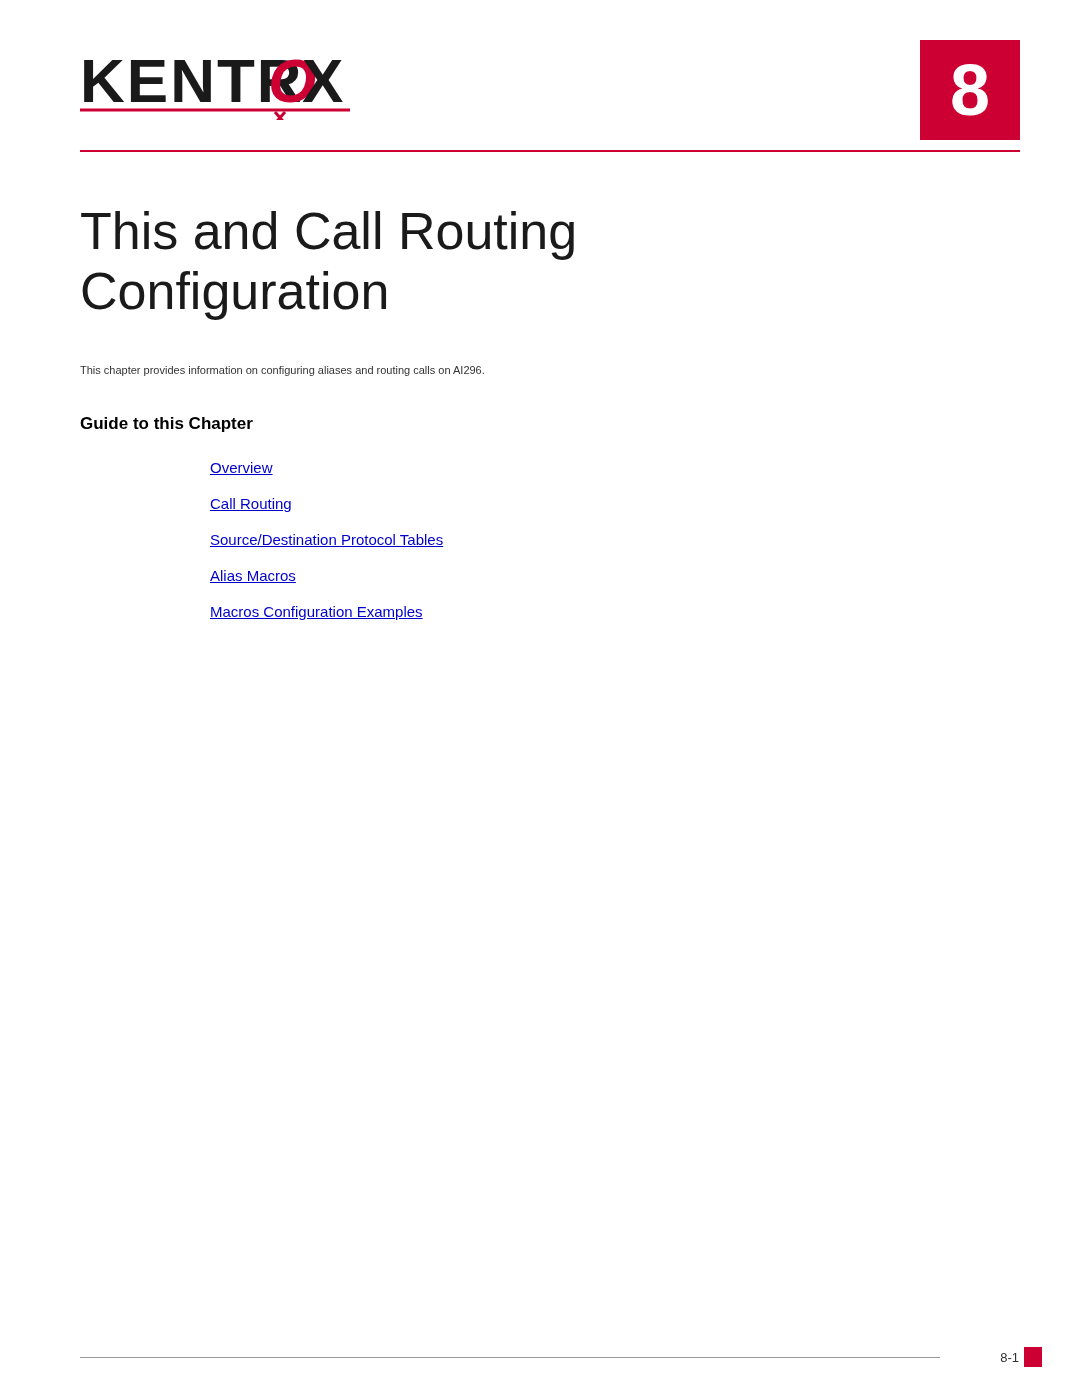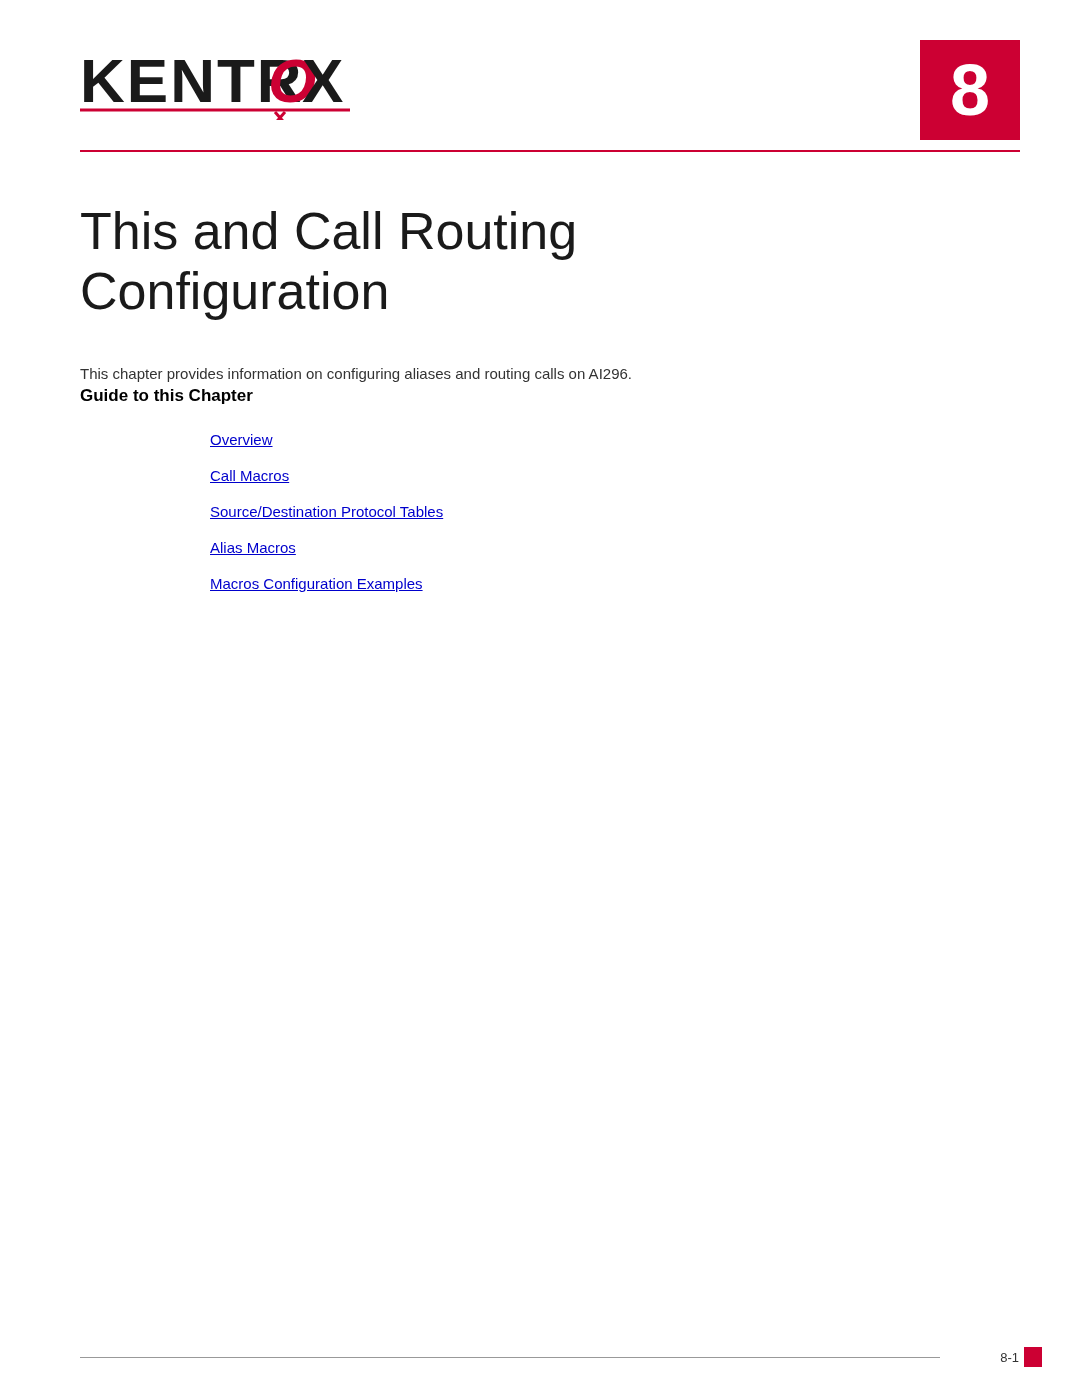--- a/index.html
+++ b/index.html
@@ -69,23 +69,24 @@
     .page-title {
       font-size: 52px;
       font-weight: 300;
       color: #1a1a1a;
       line-height: 1.15;
       margin-bottom: 40px;
       font-family: Arial, Helvetica, sans-serif;
     }
 
     .intro-text {
-      font-size: 15px;
+      font-size: 11px;
       color: #333333;
       line-height: 1.6;
+      margin-bottom: 35px;
       max-width: 780px;
     }
 
     .guide-heading {
       font-size: 17px;
       font-weight: 600;
       color: #000000;
       margin-bottom: 25px;
     }
 
@@ -188,21 +189,21 @@
 
     <p class="intro-text">This chapter provides information on configuring aliases and routing calls on AI296.</p>
 
     <p class="guide-heading">Guide to this Chapter</p>
 
     <ul class="toc-list">
       <li>
         <a class="toc-link" href="#overview">Overview</a>
       </li>
       <li>
-        <a class="toc-link" href="#call-routing">Call Macros</a>
+        <a class="toc-link" href="#call-routing">Call Routing</a>
       </li>
       <li>
         <a class="toc-link" href="#source-destination">Source/Destination Protocol Tables</a>
       </li>
       <li>
         <a class="toc-link" href="#alias-macros">Alias Macros</a>
       </li>
       <li>
         <a class="toc-link" href="#alias-config">Macros Configuration Examples</a>
       </li>

